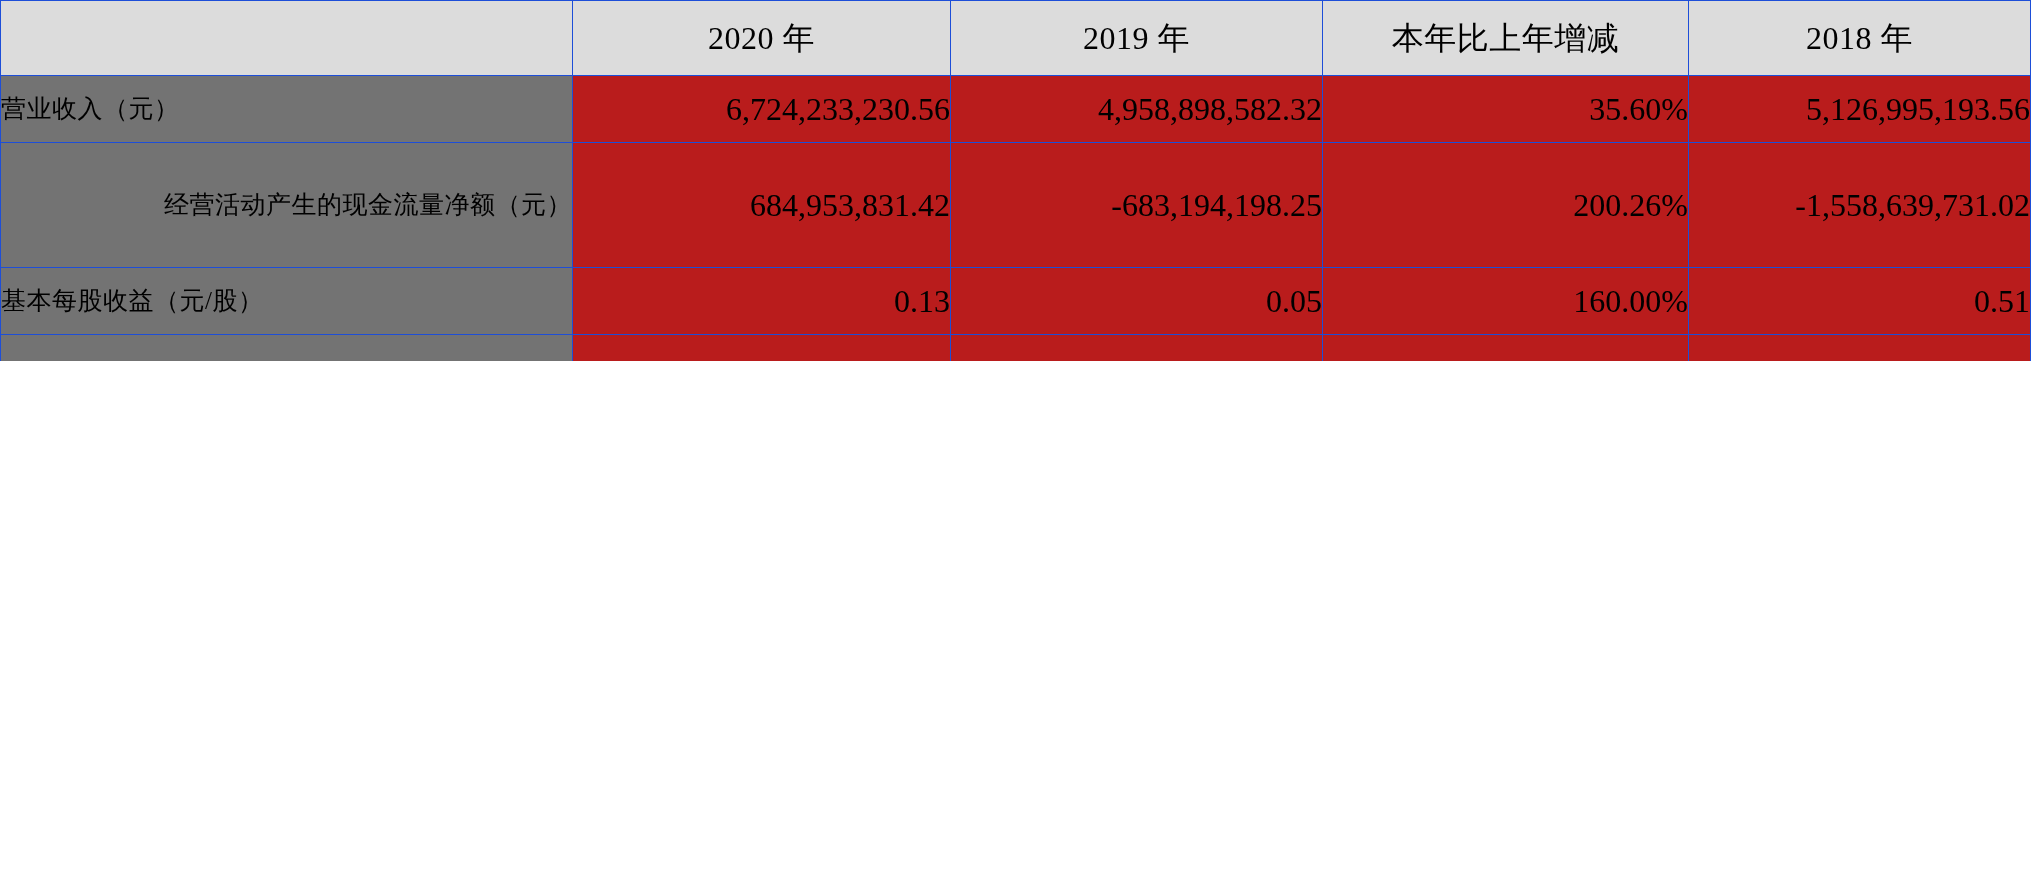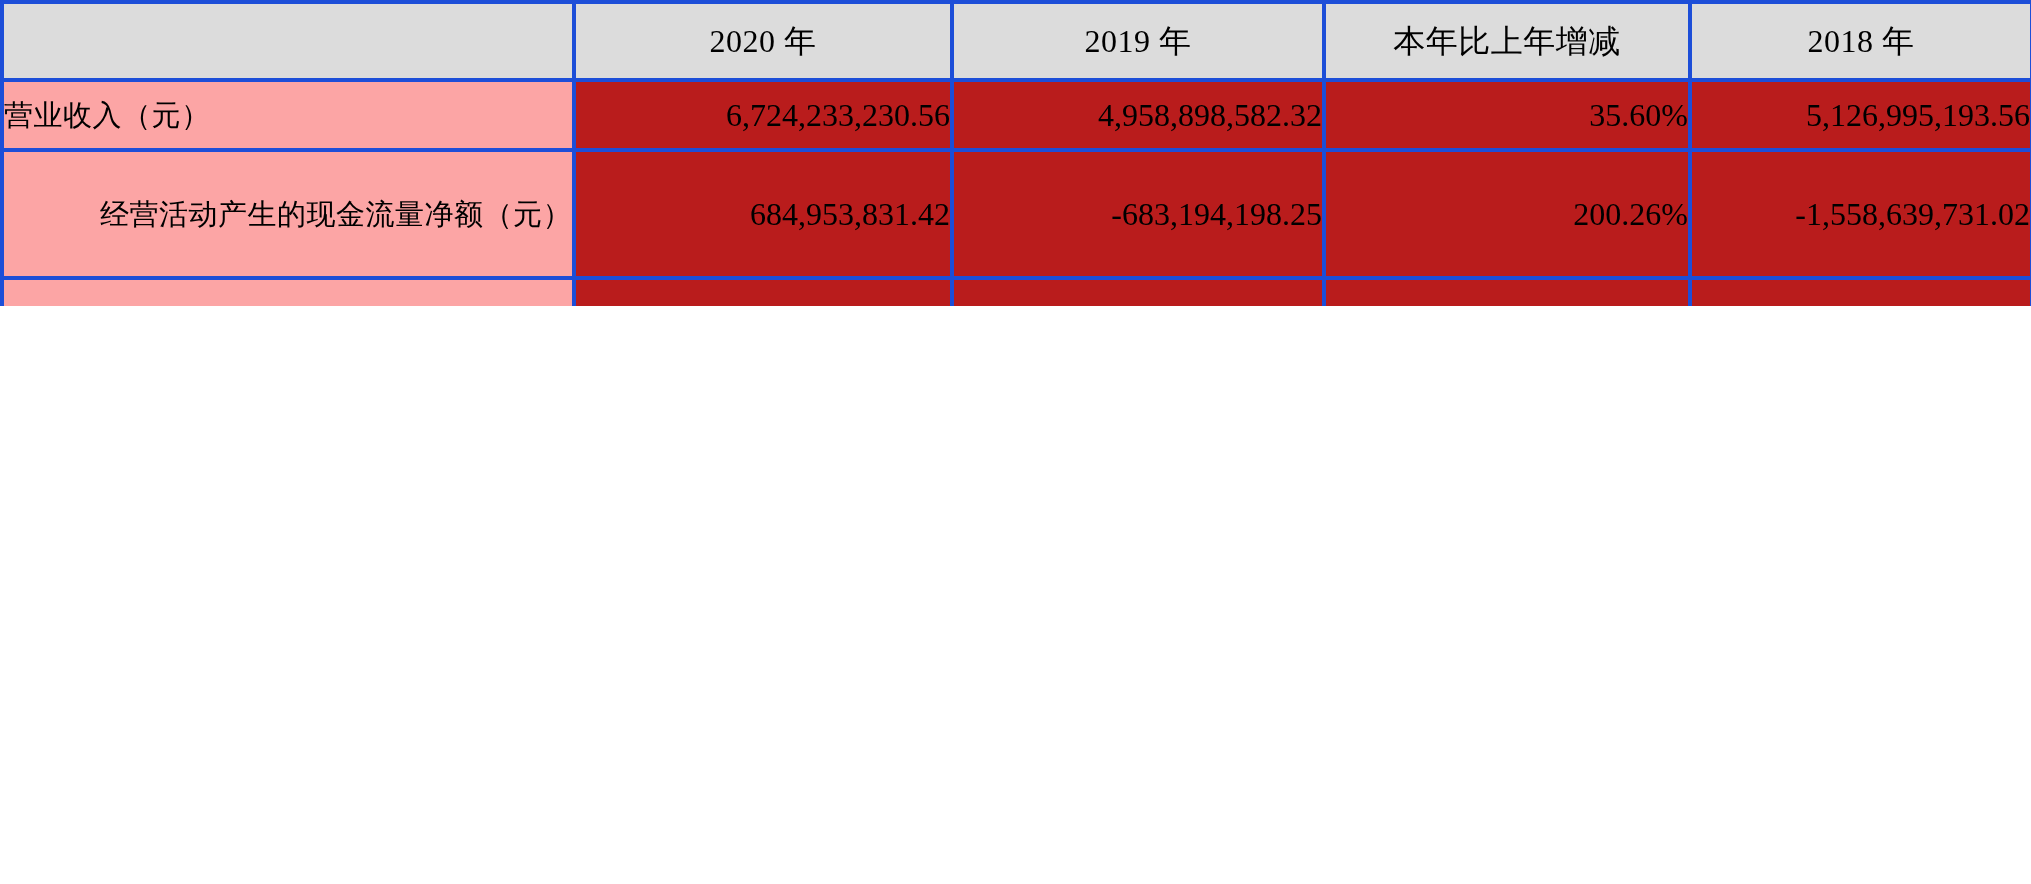--- a/index.html
+++ b/index.html
@@ -21,43 +21,43 @@
     box-sizing: border-box;
     padding: 0 0 0 0;
   }
   table.fin {
     border-collapse: collapse;
     table-layout: fixed;
     width: 2030px;
     margin: 0;
   }
   table.fin td, table.fin th {
-    border: 4px solid #1d4ed8;
+    border: 1px solid #1d4ed8;
     padding: 0;
     vertical-align: middle;
     font-weight: normal;
   }
   col.c0 { width: 572px; }
   col.c1 { width: 378px; }
   col.c2 { width: 372px; }
   col.c3 { width: 366px; }
   col.c4 { width: 342px; }
 
   thead td {
     background: #dcdcdc;
     text-align: center;
     font-size: 32px;
     height: 74px;
     line-height: 74px;
     letter-spacing: 0.5px;
   }
   td.rowhead {
-    background: #fca5a5;
+    background: #737373;
     text-align: left;
-    font-size: 29px;
+    font-size: 25px;
     padding: 8px 14px 8px 16px;
     line-height: 1.45;
     letter-spacing: 0.5px;
   }
   td.val {
     background: #b91c1c;
     text-align: right;
     font-size: 32px;
     padding: 8px 18px 8px 10px;
     line-height: 1.45;
@@ -113,20 +113,27 @@
         <td class="val">35.60%</td>
         <td class="val">5,126,995,193.56</td>
       </tr>
       <tr class="r-cf">
         <td class="rowhead">经营活动产生的现金流量净额（元）</td>
         <td class="val">684,953,831.42</td>
         <td class="val">-683,194,198.25</td>
         <td class="val">200.26%</td>
         <td class="val">-1,558,639,731.02</td>
       </tr>
+      <tr class="r-eps">
+        <td class="rowhead">基本每股收益（元/股）</td>
+        <td class="val">0.13</td>
+        <td class="val">0.05</td>
+        <td class="val">160.00%</td>
+        <td class="val">0.51</td>
+      </tr>
       <tr class="r-partial">
         <td class="rowhead"></td>
         <td class="val"></td>
         <td class="val"></td>
         <td class="val"></td>
         <td class="val"></td>
       </tr>
     </tbody>
   </table>
 </div>

